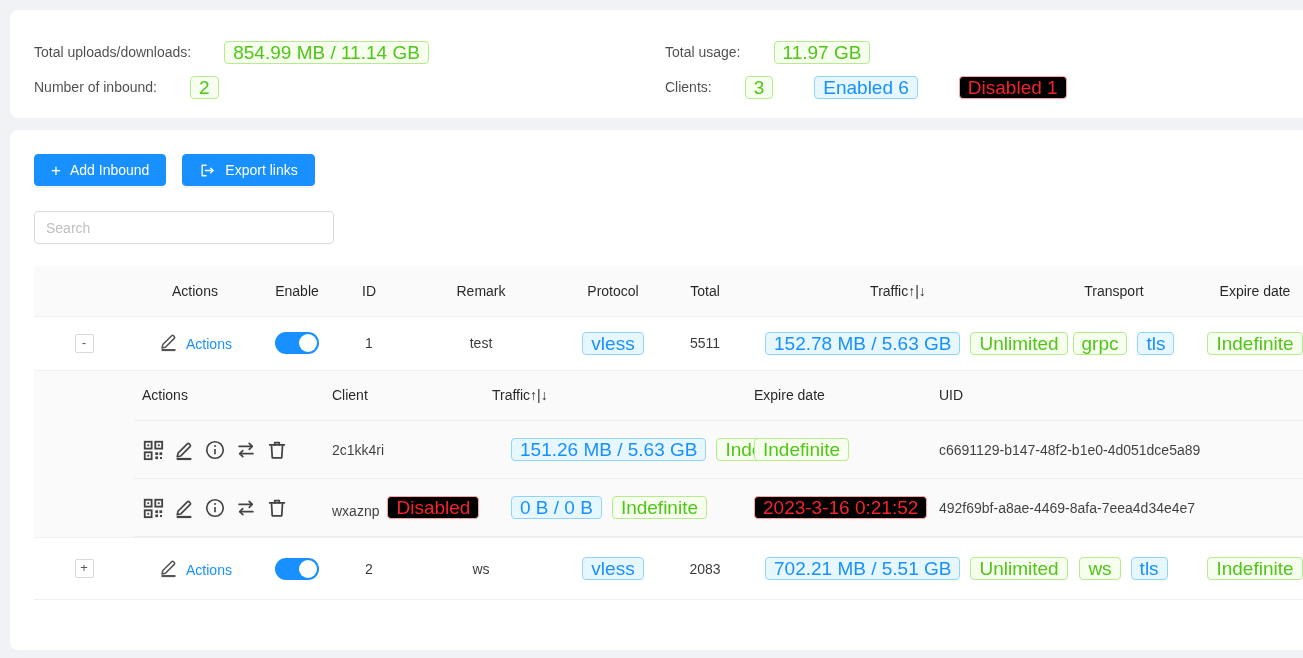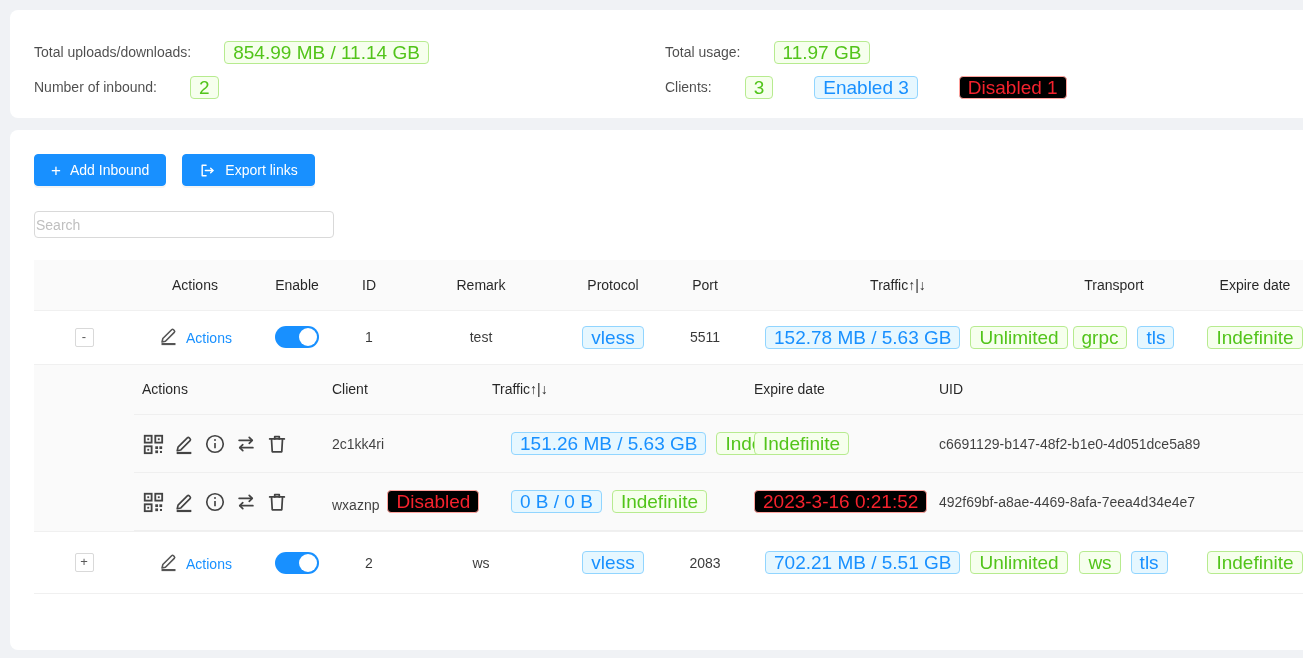--- a/index.html
+++ b/index.html
@@ -22,22 +22,22 @@
 
   .main-card { margin-top:12px; height:520px; padding:24px 0 0 24px; }
 
   .toolbar { display:flex; gap:16px; margin-bottom:25px; }
   .btn { display:inline-flex; align-items:center; gap:9px; height:32px; padding:0 16px;
     background:#1890ff; color:#fff; border:1px solid #1890ff; border-radius:4px;
     font-size:14px; cursor:pointer; box-shadow:0 2px 0 rgba(0,0,0,.045); }
   .btn .plus { font-size:17px; font-weight:400; line-height:1; }
 
   .search-row { margin-bottom:22px; }
-  .search-input { width:300px; height:27px; border:1px solid #d9d9d9; border-radius:4px;
-    padding:0 1px; font-size:14px; color:rgba(0,0,0,.78); outline:none;
+  .search-input { width:300px; height:33px; border:1px solid #d9d9d9; border-radius:4px;
+    padding:0 11px; font-size:14px; color:rgba(0,0,0,.78); outline:none;
     font-family:"Liberation Sans", sans-serif; }
   .search-input::placeholder { color:#bfbfbf; }
 
   table { border-collapse:collapse; table-layout:fixed; }
   .main-table { width:1298px; }
   .main-table th { background:#fafafa; height:50px; font-weight:400; font-size:14px;
     color:rgba(0,0,0,.85); text-align:center; border-bottom:1px solid #f0f0f0; }
   .main-table td { height:54px; text-align:center; border-bottom:1px solid #f0f0f0;
     color:rgba(0,0,0,.78); }
 
@@ -81,21 +81,21 @@
     </div>
   </div>
   <div class="stats-col">
     <div class="stat-line">
       <span class="lbl">Total usage:</span>
       <span class="tag green">11.97 GB</span>
     </div>
     <div class="stat-line">
       <span class="lbl">Clients:</span>
       <span class="tag green">3</span>
-      <span class="tag blue">Enabled 3</span>
+      <span class="tag blue">Enabled 6</span>
       <span class="tag red">Disabled 1</span>
     </div>
   </div>
 </div>
 
 <div class="card main-card">
 
   <div class="toolbar">
     <button class="btn">
       <span class="plus">+</span>
@@ -131,21 +131,21 @@
       <col style="width:154px">
     </colgroup>
     <thead>
       <tr>
         <th></th>
         <th>Actions</th>
         <th>Enable</th>
         <th>ID</th>
         <th>Remark</th>
         <th>Protocol</th>
-        <th>Port</th>
+        <th>Total</th>
         <th>Traffic↑|↓</th>
         <th>Transport</th>
         <th>Expire date</th>
       </tr>
     </thead>
     <tbody>
 
       <tr>
         <td><span class="expand-btn">-</span></td>
         <td>

